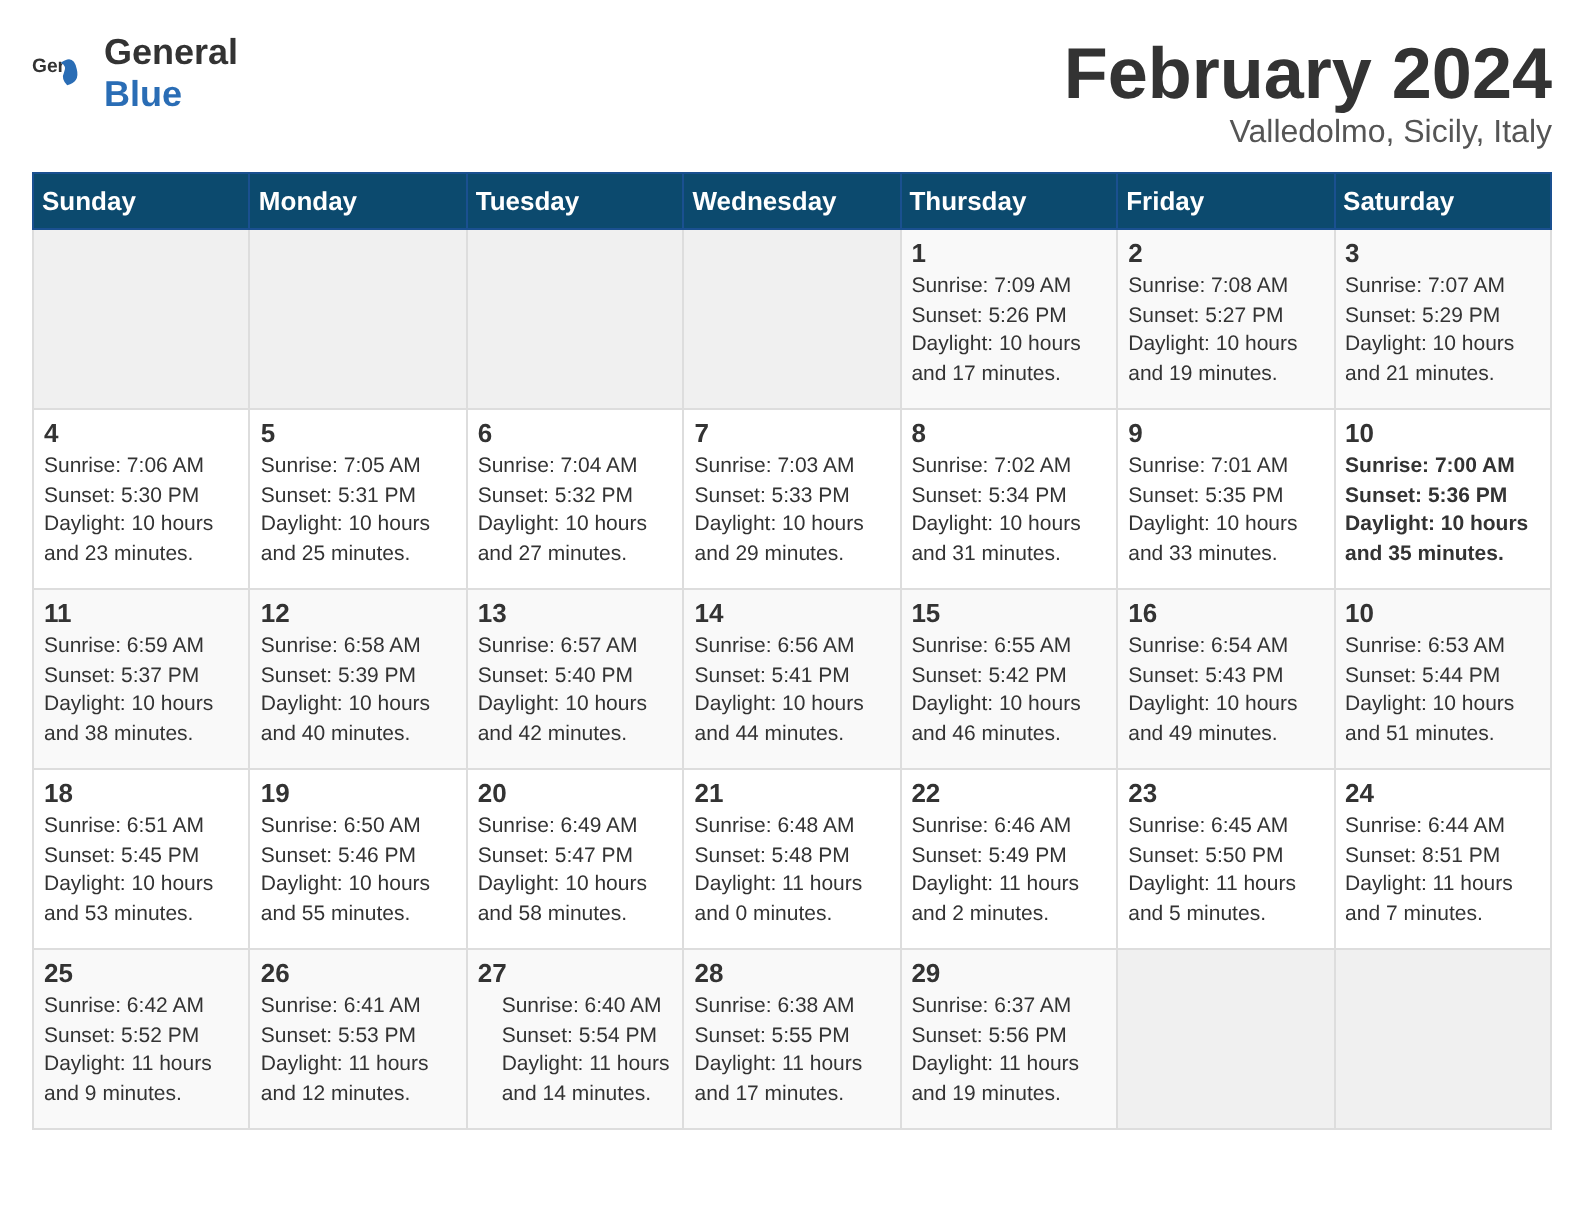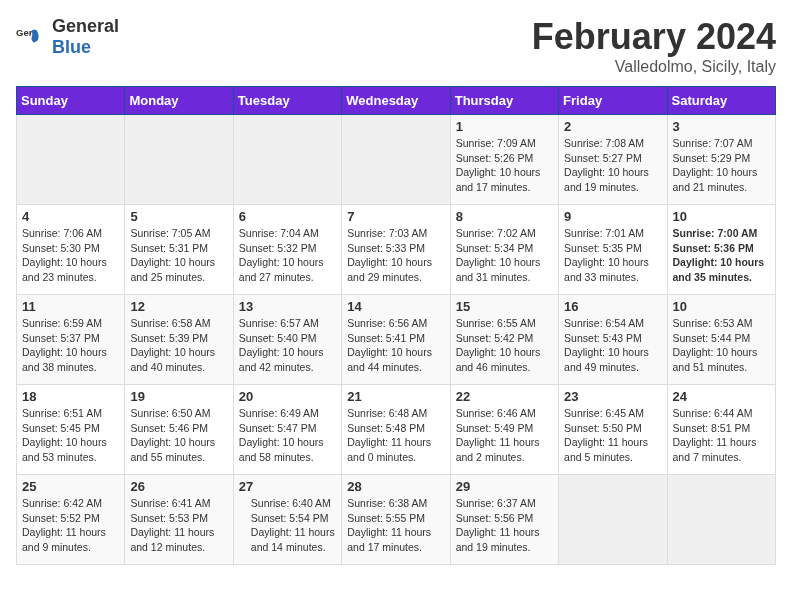--- a/index.html
+++ b/index.html
@@ -36,21 +36,21 @@
     .subtitle {
       font-size: 16px;
       color: #555;
     }
     table {
       width: 100%;
       border-collapse: collapse;
       table-layout: fixed;
     }
     thead tr {
-      background: #6d28d9;
+      background: #0c4a6e;
       color: white;
     }
     thead th {
       padding: 6px 4px;
       font-size: 13px;
       font-weight: bold;
       text-align: left;
       border: 1px solid #1a5090;
     }
     tbody tr {

